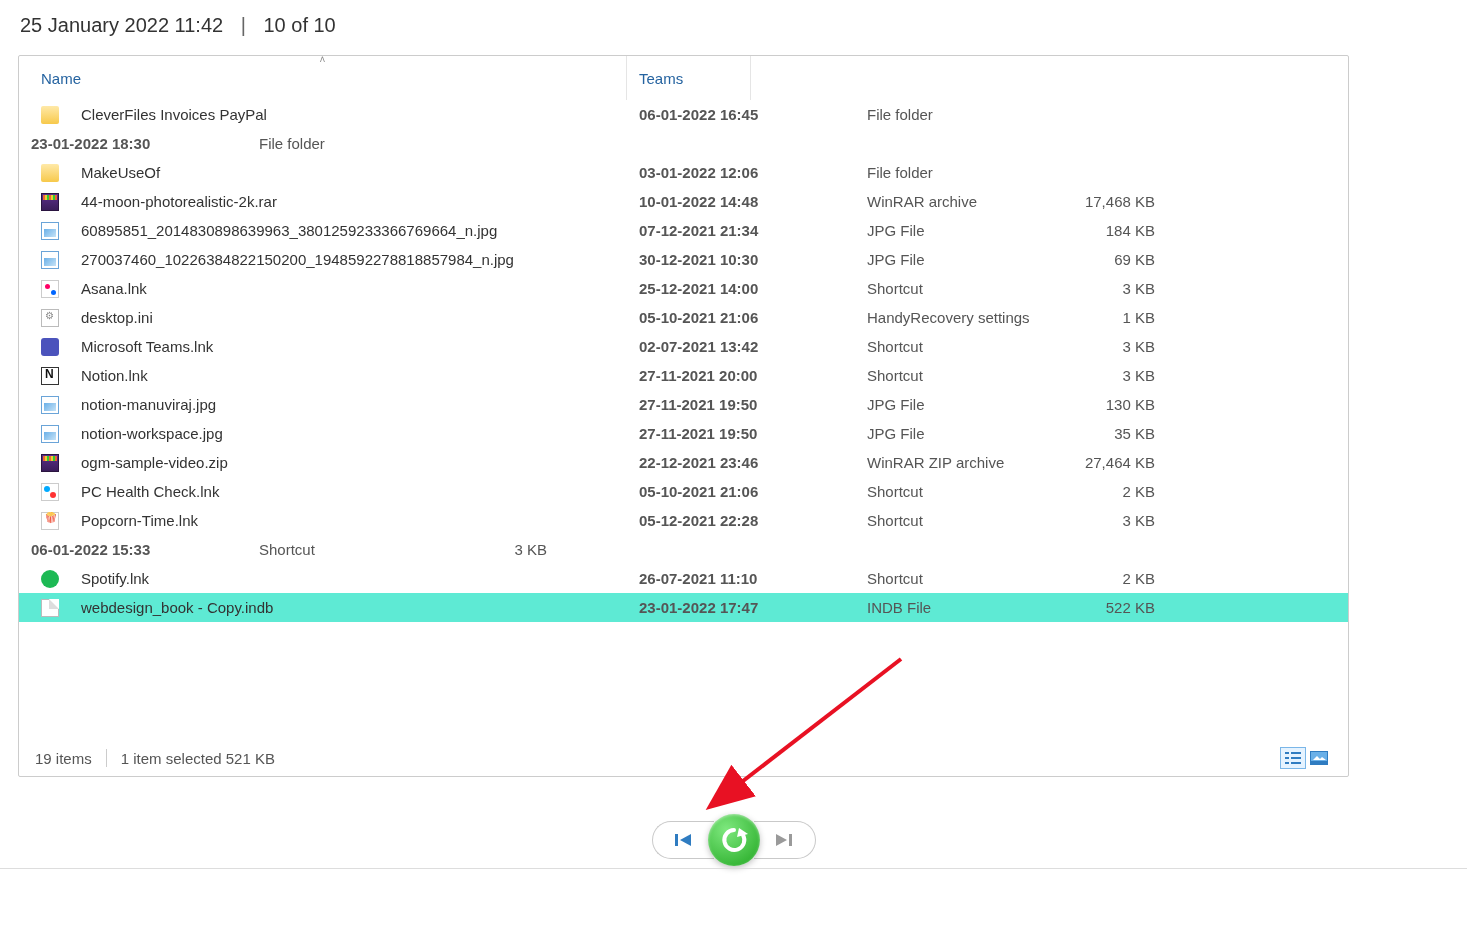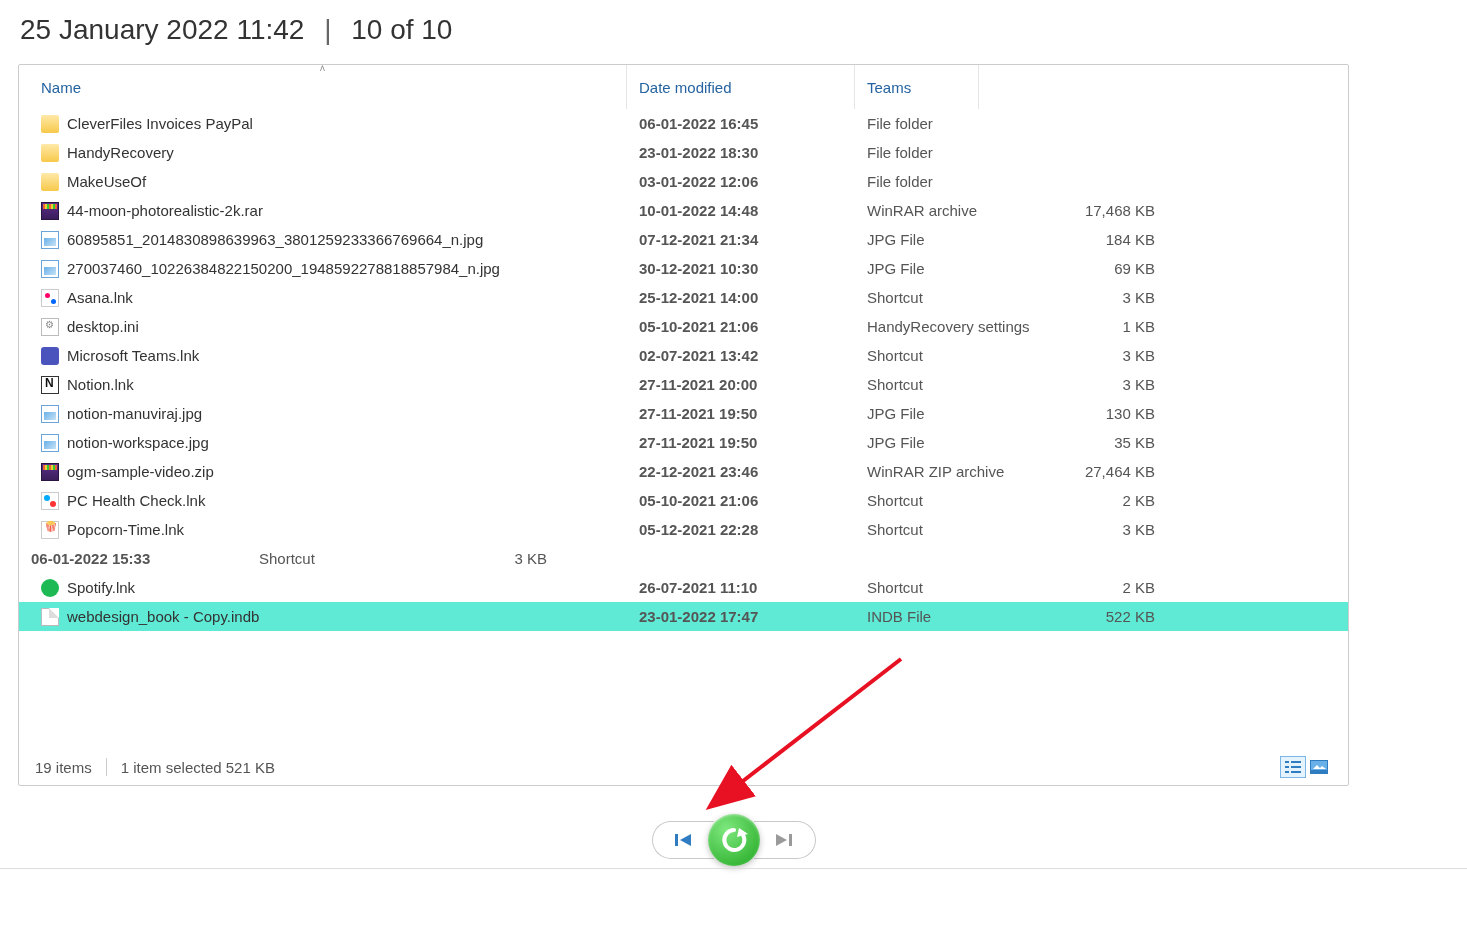--- a/index.html
+++ b/index.html
@@ -10,21 +10,21 @@
     font-family: "Segoe UI", Arial, sans-serif;
     font-size: 15px;
     color: #333;
     overflow: hidden;
   }
   .page {
     padding: 14px 18px 0 18px;
     position: relative;
   }
   .topline {
-    font-size: 28px;
+    font-size: 20px;
     color: #333;
     margin: 0 0 18px 2px;
   }
   .topline .sep { display:inline-block; margin: 0 12px; color:#666; }
   .explorer {
     border: 1px solid #ccc;
     border-radius: 2px;
     width: 1331px;
     height: 722px;
     position: relative;
@@ -64,21 +64,21 @@
   }
   .row {
     display: flex;
     align-items: center;
     height: 29px;
     font-size: 15px;
     color: #333;
     padding: 0;
   }
   .row .cell { padding: 0 12px; white-space: nowrap; overflow: hidden; text-overflow: ellipsis; }
-  .row .cell-name { width: 608px; display:flex; align-items:center; gap:8px; padding-left: 22px; }
+  .row .cell-name { width: 608px; display:flex; align-items:center; gap:22px; padding-left: 22px; }
   .row .cell-date { width: 228px; color:#555;font-weight:bold; }
   .row .cell-type { width: 188px; color:#555; }
   .row .cell-size { width: 124px; color:#555; text-align: right; }
   .row.selected {
     background: #5eead4;
   }
   .icon {
     width: 18px; height: 18px;
     flex-shrink: 0;
     display: inline-flex; align-items: center; justify-content: center;
@@ -189,44 +189,37 @@
     <span class="sep">|</span>
     <span>10 of 10</span>
   </div>
 
   <div class="explorer">
     <div class="grid-header">
       <div class="col col-name">
         <span class="sort-indicator">˄</span>
         <span>Name</span>
       </div>
-      <div class="col col-date">
-        <span>Date modified</span>
-      </div>
       <div class="col col-size">
         <span>Teams</span>
       </div>
       <div class="col" style="flex:1;border-right:none"></div>
     </div>
 
     <div class="grid-body" id="grid-body">
         <div class="row">
           <div class="cell cell-name">
             <span class="icon ic-folder"></span>
             <span>CleverFiles Invoices PayPal</span>
           </div>
           <div class="cell cell-date">06-01-2022 16:45</div>
           <div class="cell cell-type">File folder</div>
           <div class="cell cell-size"></div>
         </div>
         <div class="row">
-          <div class="cell cell-name">
-            <span class="icon ic-folder"></span>
-            <span>HandyRecovery</span>
-          </div>
           <div class="cell cell-date">23-01-2022 18:30</div>
           <div class="cell cell-type">File folder</div>
           <div class="cell cell-size"></div>
         </div>
         <div class="row">
           <div class="cell cell-name">
             <span class="icon ic-folder"></span>
             <span>MakeUseOf</span>
           </div>
           <div class="cell cell-date">03-01-2022 12:06</div>

